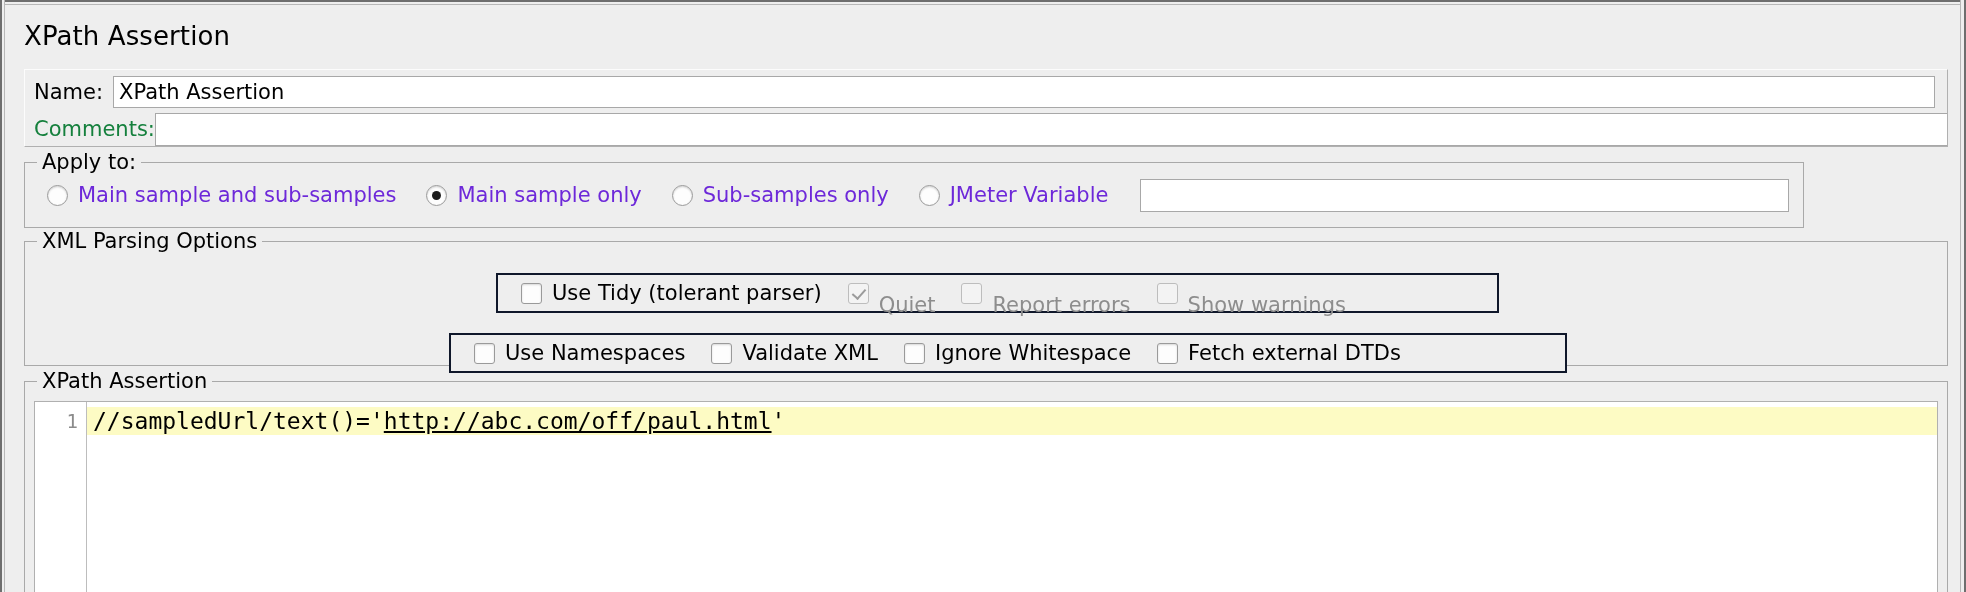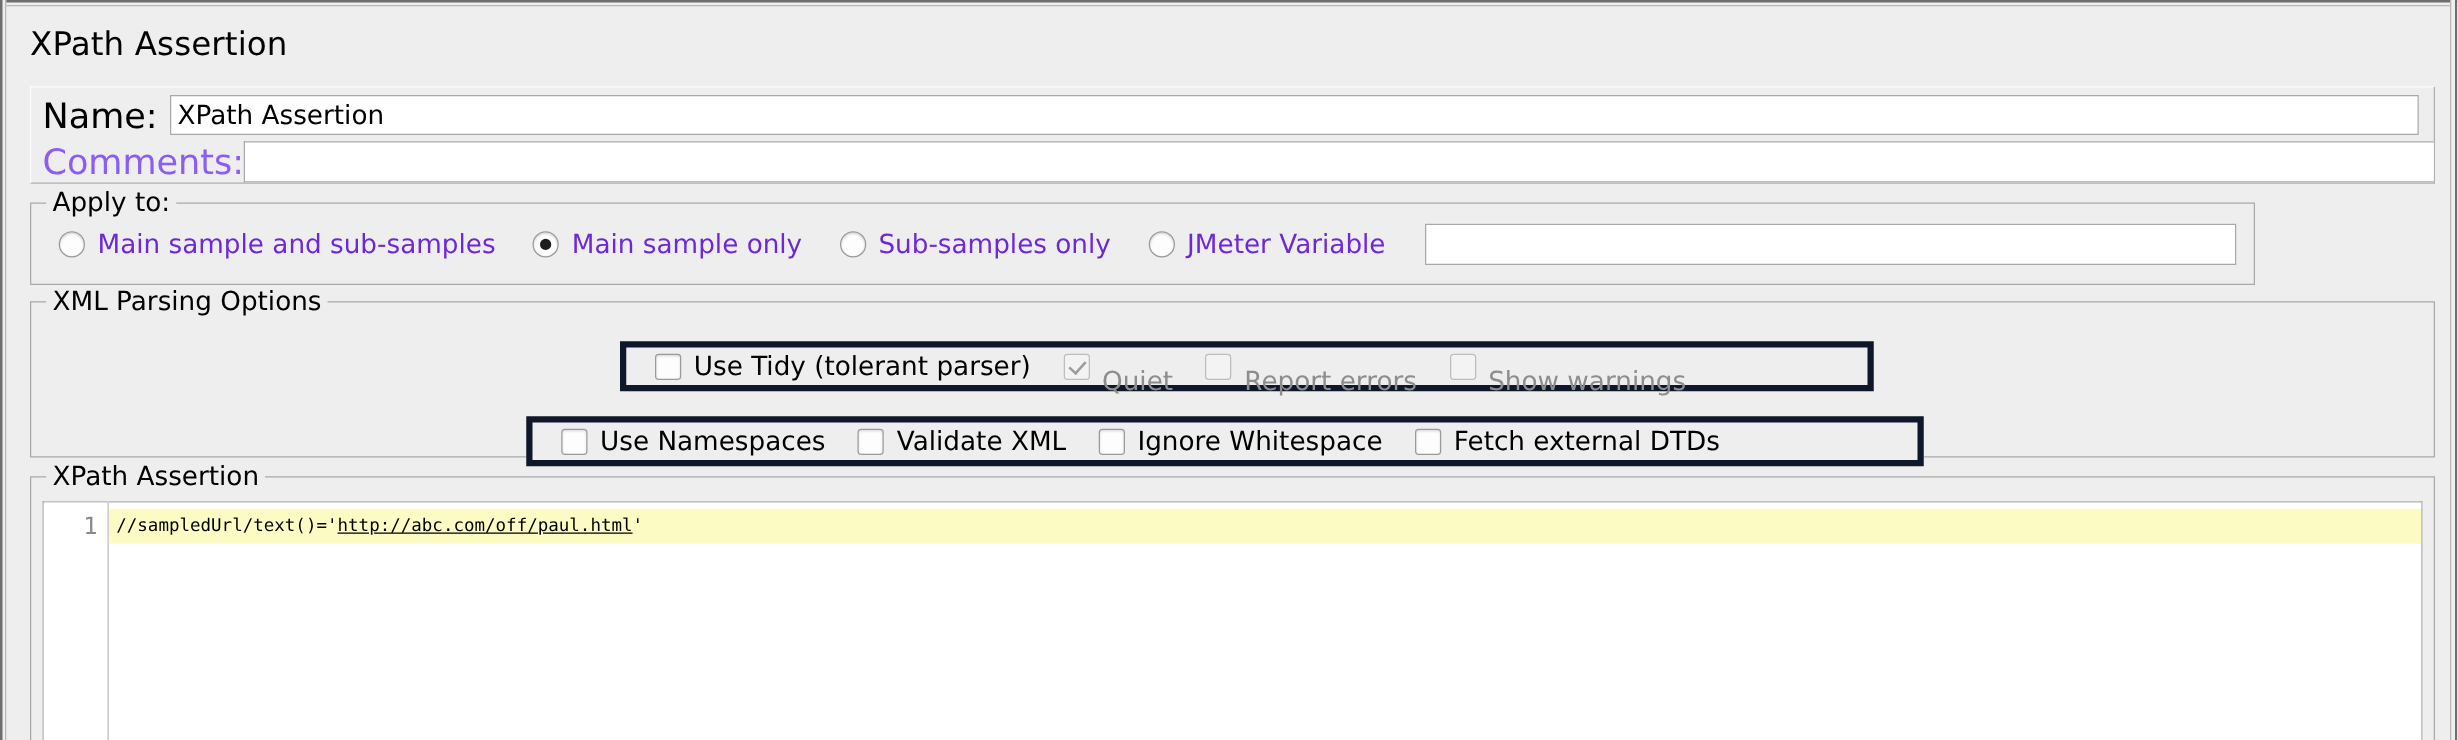--- a/index.html
+++ b/index.html
@@ -83,21 +83,21 @@
   }
   .row-name {
     position: absolute;
     left: 0; top: 5px;
     height: 34px;
     width: 100%;
     display: flex;
     align-items: center;
   }
   .lbl-name {
-    font-size: 28px;
+    font-size: 21px;
     color: #000;
     padding-left: 9px;
     padding-right: 10px;
     white-space: nowrap;
   }
   .txt-name {
     height: 32px;
     flex: 1;
     margin-right: 12px;
     background: #ffffff;
@@ -113,22 +113,22 @@
   .row-comments {
     position: absolute;
     left: 0;
     top: 42px;
     height: 34px;
     width: 100%;
     display: flex;
     align-items: center;
   }
   .lbl-comments {
-    font-size: 28px;
-    color: #8b5cf6;
+    font-size: 21px;
+    color: #15803d;
     padding-left: 9px;
     padding-right: 0px;
     white-space: nowrap;
   }
   .txt-comments {
     height: 33px;
     flex: 1;
     background: #ffffff;
     border: 1px solid #a8a8a8;
     border-right: none;
@@ -217,28 +217,28 @@
     color: #000;
     padding: 0 5px;
     outline: none;
   }
 
   
   .cbrow {
     position: absolute;
     display: flex;
     align-items: center;
-    border: 5px solid #0f172a;
+    border: 2px solid #0f172a;
     background: #eeeeee;
     box-sizing: border-box;
     height: 40px;
     padding: 0 10px;
   }
   #cbrow-tidy  { left: 471px; top: 31px; width: 1003px; }
-  #cbrow-ns    { left: 396px; top: 91px; width: 1118px; }
+  #cbrow-ns    { left: 424px; top: 91px; width: 1118px; }
   .check-item {
     display: flex;
     align-items: center;
     margin: 0 13px;
     white-space: nowrap;
     cursor: default;
   }
   .check-mark {
     width: 21px;
     height: 21px;
@@ -313,21 +313,21 @@
     flex: 1;
     position: relative;
     padding-top: 5px;
     overflow: hidden;
   }
   .code-line {
     height: 28px;
     line-height: 28px;
     background: #fdfbc4;
     font-family: "DejaVu Sans Mono", "Liberation Mono", monospace;
-    font-size: 14px;
+    font-size: 23px;
     color: #000000;
     white-space: pre;
     padding-left: 6px;
     display: block;
   }
   .code-url {
     text-decoration: underline;
   }
 </style>
 </head>

